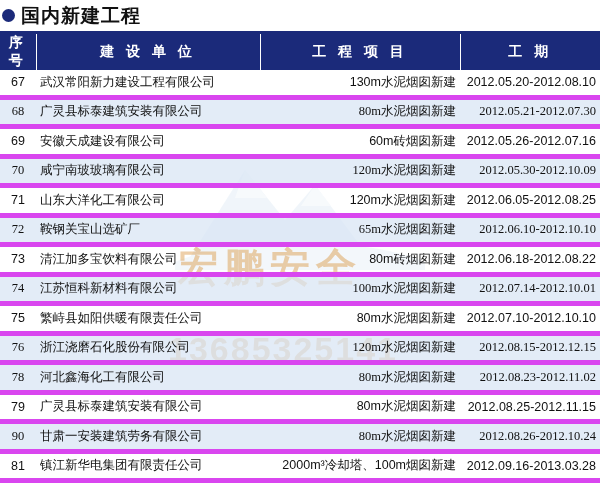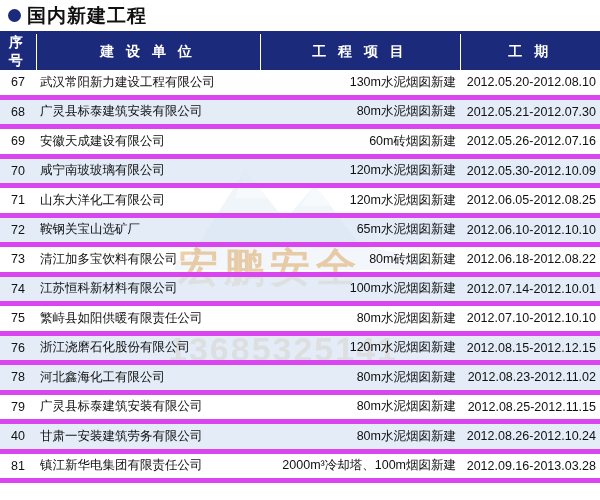--- a/index.html
+++ b/index.html
@@ -64,21 +64,21 @@
     white-space: nowrap;
   }
 
   
   .title-bar {
     position: relative;
     z-index: 3;
     height: 34px;
     display: flex;
     align-items: center;
-    padding: 0 0 0 8px;
+    padding: 0 0 0 2px;
     border-bottom: 3px solid #1b2a7a;
     box-sizing: border-box;
   }
   .title-bullet {
     width: 13px;
     height: 13px;
     border-radius: 50%;
     background: #1b2a7a;
     margin-right: 6px;
     flex: 0 0 auto;
@@ -116,21 +116,21 @@
 
   table.data-table td {
     height: 24.5px;
     padding: 0 4px;
     border-bottom: 5px solid #d946ef;
     color: #111111;
     vertical-align: middle;
     white-space: nowrap;
     overflow: hidden;
   }
-  tr.row-alt td { background: rgba(216, 228, 244, 0.72); }
+  tr.row-alt td { background: rgba(216, 228, 244, 0.72); font-family: Liberation Serif, serif; }
   tr.row-norm td { background: rgba(255, 255, 255, 0.0); }
 
   td.c-no   { text-align: center; width: 36px; }
   td.c-unit { text-align: left;  width: 224px; padding-left: 10px; }
   td.c-proj { text-align: right;  width: 200px; padding-left: 10px; }
   td.c-date { text-align: right; width: 140px; }
 
   col.col-no   { width: 36px; }
   col.col-unit { width: 224px; }
   col.col-proj { width: 200px; }
@@ -239,21 +239,21 @@
           <td class="c-proj">80m水泥烟囱新建</td>
           <td class="c-date">2012.08.23-2012.11.02</td>
         </tr>
         <tr class="row-norm">
           <td class="c-no">79</td>
           <td class="c-unit">广灵县标泰建筑安装有限公司</td>
           <td class="c-proj">80m水泥烟囱新建</td>
           <td class="c-date">2012.08.25-2012.11.15</td>
         </tr>
         <tr class="row-alt">
-          <td class="c-no">40</td>
+          <td class="c-no">90</td>
           <td class="c-unit">甘肃一安装建筑劳务有限公司</td>
           <td class="c-proj">80m水泥烟囱新建</td>
           <td class="c-date">2012.08.26-2012.10.24</td>
         </tr>
         <tr class="row-norm">
           <td class="c-no">81</td>
           <td class="c-unit">镇江新华电集团有限责任公司</td>
           <td class="c-proj">2000m³冷却塔、100m烟囱新建</td>
           <td class="c-date">2012.09.16-2013.03.28</td>
         </tr>

